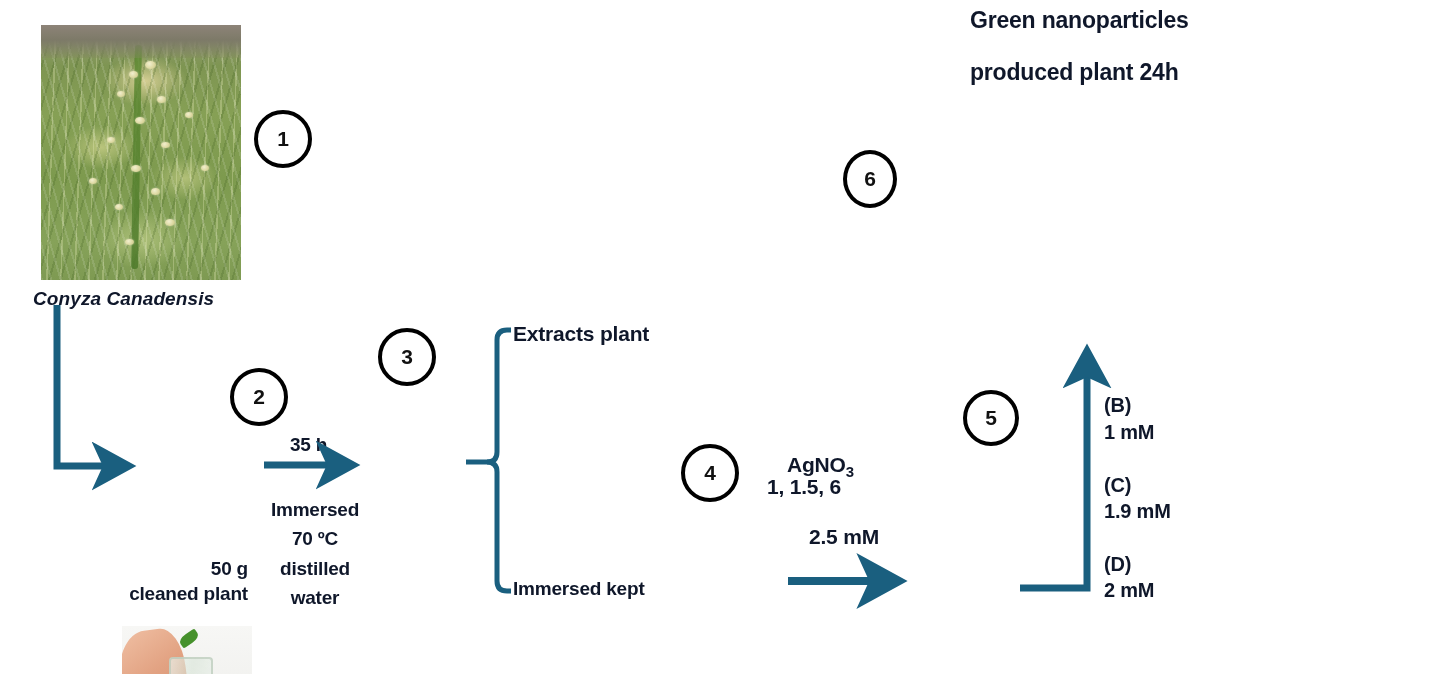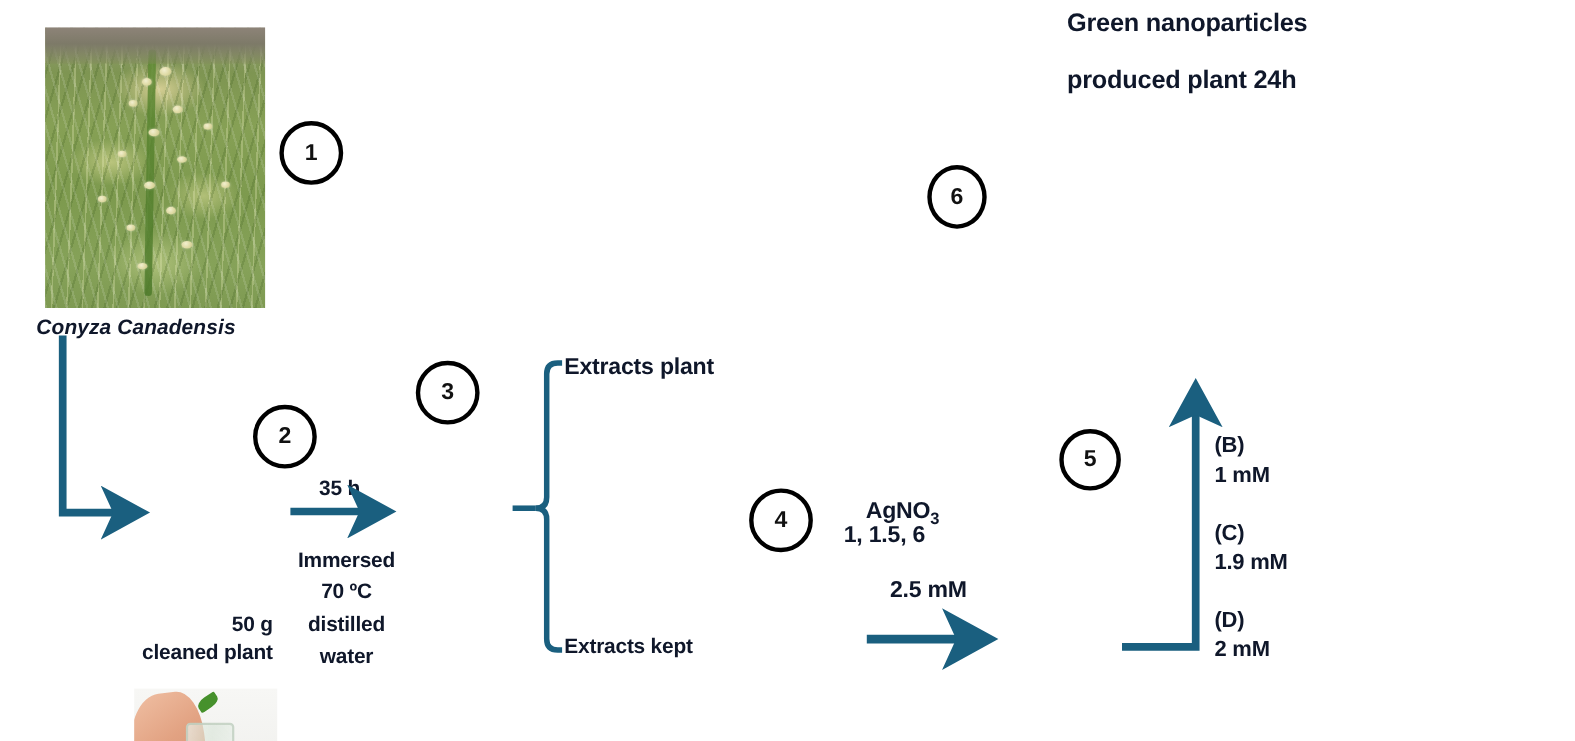--- a/index.html
+++ b/index.html
@@ -141,21 +141,21 @@
 70 ­ºC
 distilled
 water</div>
 
 <div class="abs step-circle" style="left:378px; top:328px; width:58px; height:58px; font-size:21px;">
   <span>3</span>
 </div>
 
 <div class="abs lbl" style="left:513px; top:320px; font-size:21px;">Extracts plant</div>
 
-<div class="abs lbl" style="left:513px; top:576px; font-size:19px;">Extracts kept</div>
+<div class="abs lbl" style="left:513px; top:576px; font-size:19px;">Immersed kept</div>
 
 <div class="abs step-circle" style="left:681px; top:444px; width:58px; height:58px; font-size:21px;">
   <span>4</span>
 </div>
 
 <div class="abs lbl" style="left:767px; top:423px; font-size:21px;margin-left:20px;">
   <span>AgNO</span><sub style="font-size:15px;">3</sub>
 </div>
 <div class="abs lbl" style="left:767px; top:473px; font-size:21px;">1, 1.5, 6</div>
 <div class="abs lbl" style="left:778px; top:523px; font-size:21px;margin-left:31px;">2.5 mM</div>

